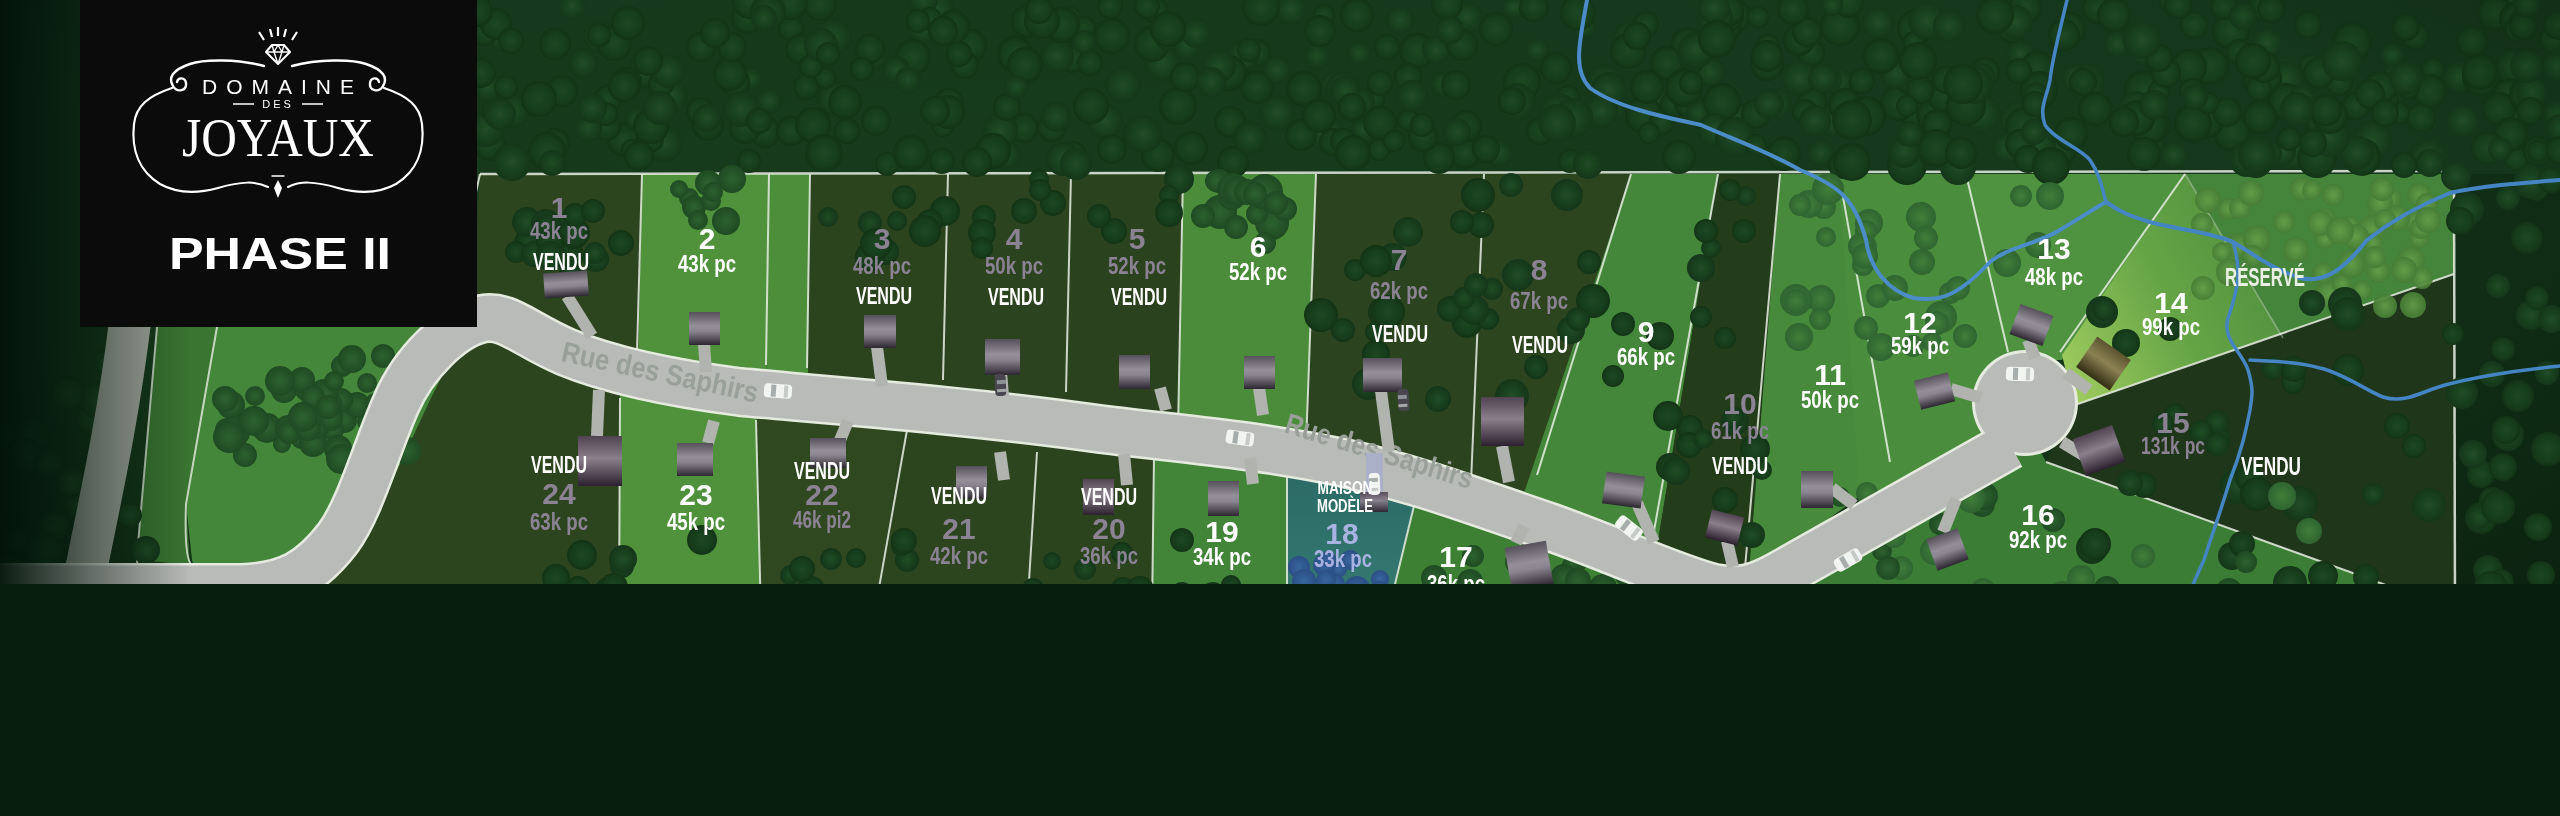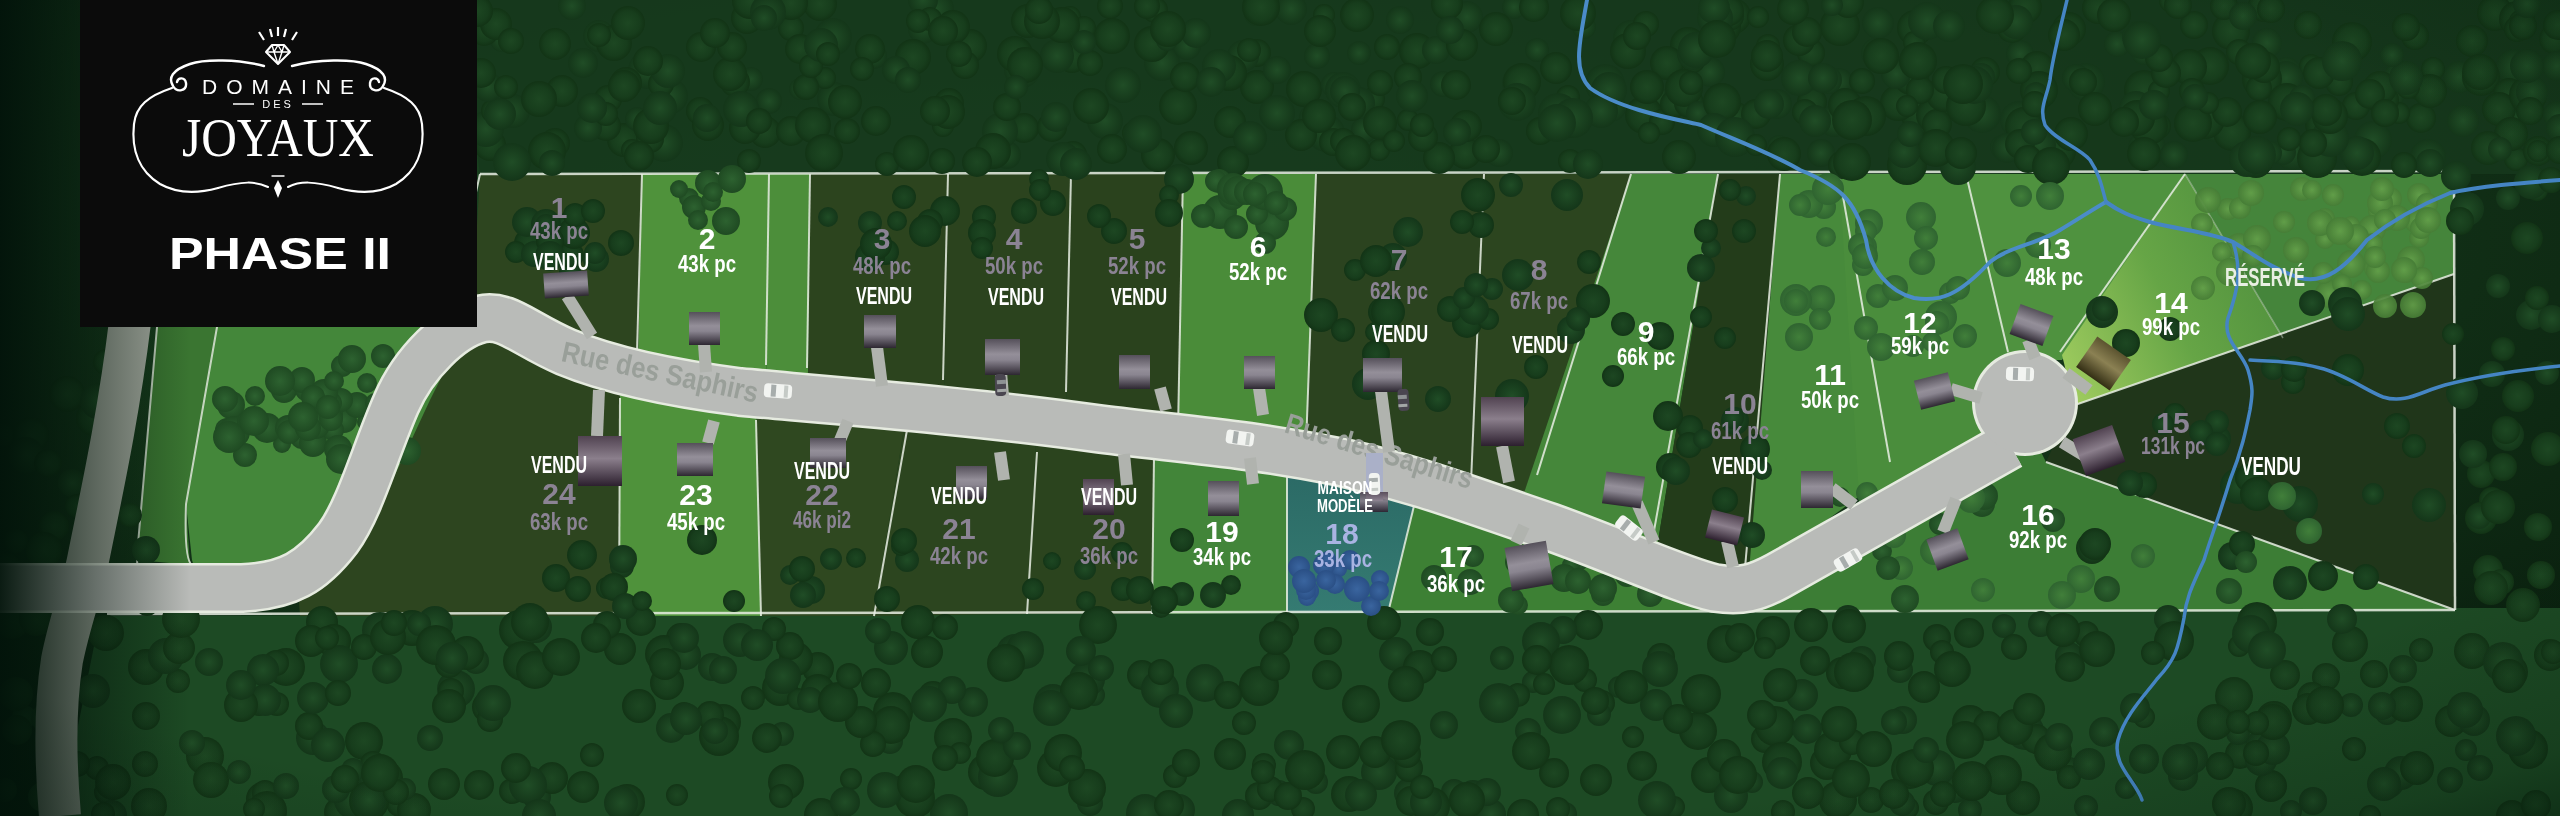--- a/index.html
+++ b/index.html
@@ -1,15 +1,15 @@
 <!DOCTYPE html>
 <html><head><meta charset="utf-8">
 <style>
 html,body{margin:0;padding:0;background:#071d0d;}
-#map{width:2560px;height:816px;overflow:hidden;position:relative;}
+#map{width:2560px;height:584px;overflow:hidden;position:relative;}
 </style></head>
 <body>
 <div id="map"><svg width="2560" height="816" viewBox="0 0 2560 816" xmlns="http://www.w3.org/2000/svg">
       <defs>
 <radialGradient id="bg" cx="0.40" cy="0.28" r="0.80">
  <stop offset="0" stop-color="#1e4a25"></stop>
           <stop offset="0.55" stop-color="#143519"></stop>
           <stop offset="1" stop-color="#091f0e"></stop>
 </radialGradient>
 <linearGradient id="leftdark" x1="0" y1="0" x2="1" y2="0">

